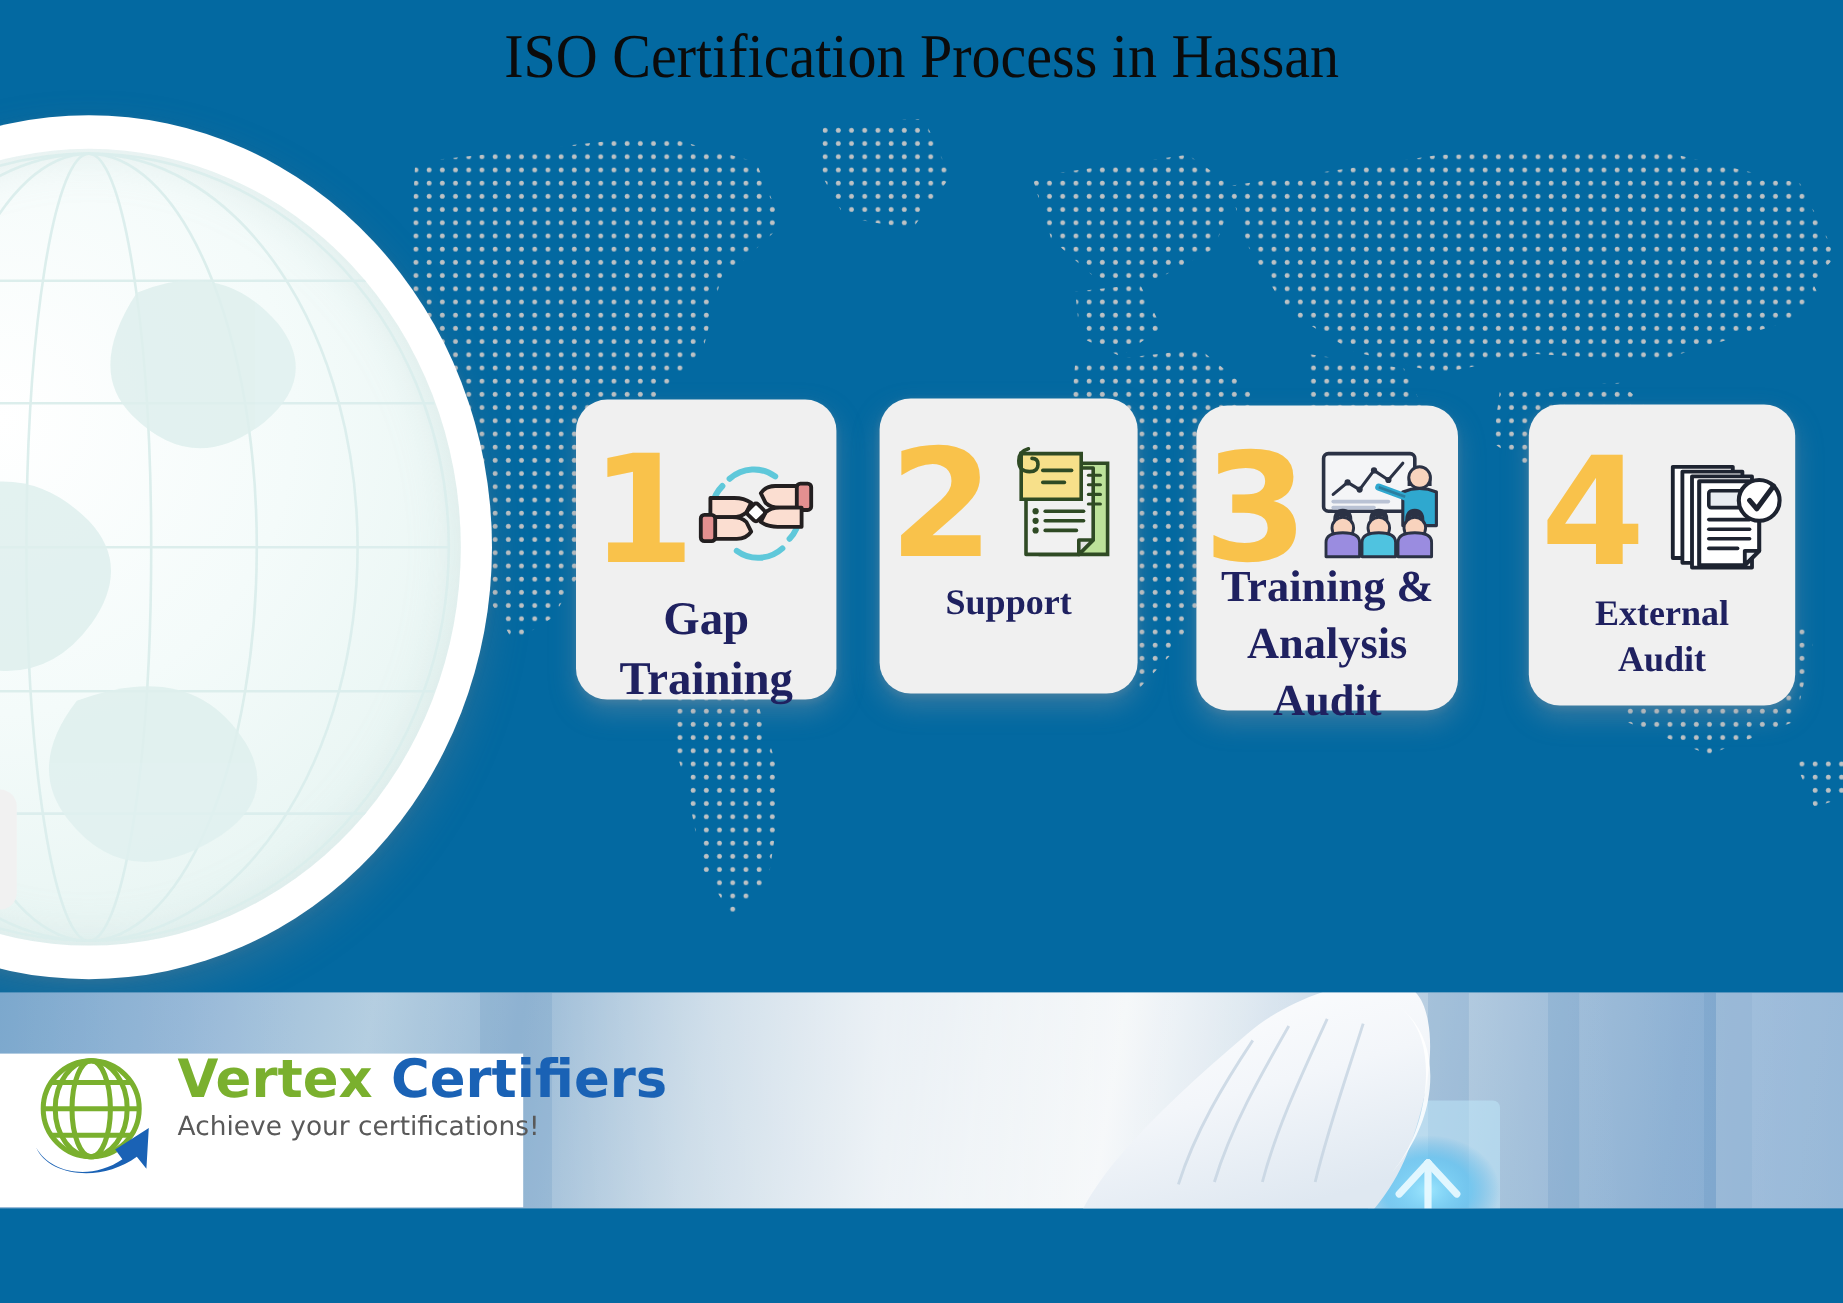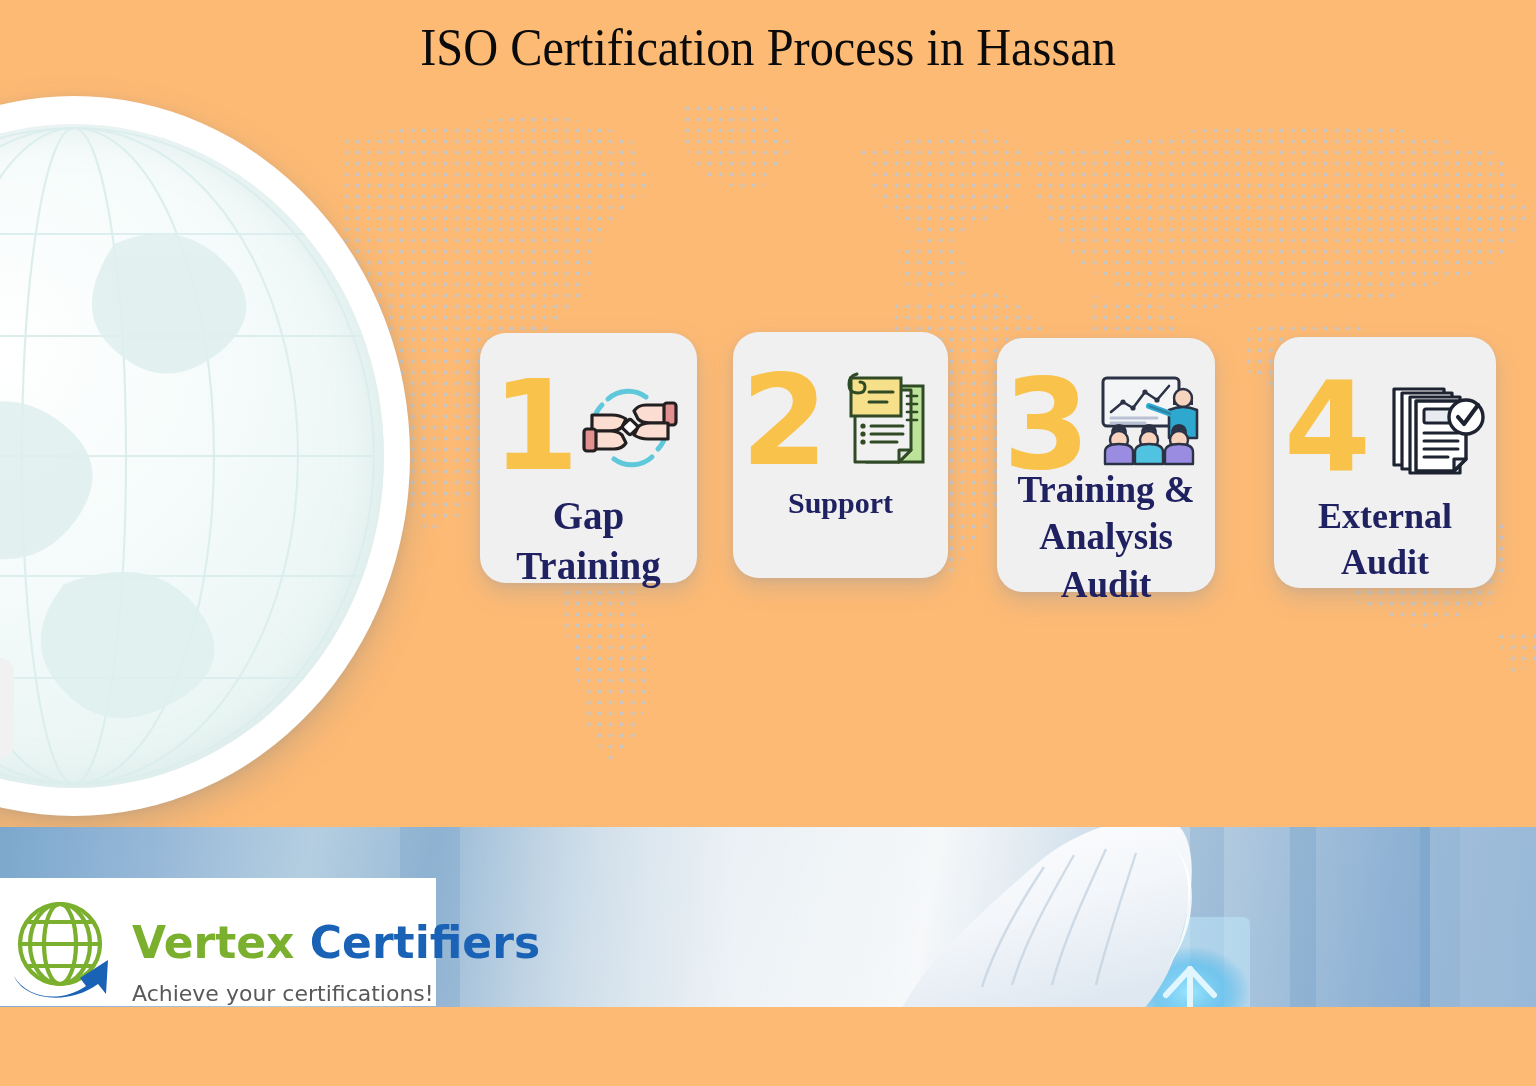--- a/index.html
+++ b/index.html
@@ -4,21 +4,21 @@
 <title>ISO Certification Process</title>
 <style>
   html,body{margin:0;padding:0;}
   body{
     width:1536px;height:1086px;
     background:#ffffff;
     font-family:"Liberation Serif", serif;
     overflow:hidden;
     position:relative;
   }
-  #stage{position:absolute;left:0;top:0;width:1536px;height:1086px;overflow:hidden;background:#fdba74;}
+  #stage{position:absolute;left:0;top:0;width:1536px;height:1086px;overflow:hidden;background:#0369a1;}
 
   
   .worldmap{position:absolute;left:300px;top:95px;width:1250px;height:670px;opacity:.95;}
   .worldmap svg{width:100%;height:100%;display:block;}
 
   
   .title{
     position:absolute;left:0;top:18px;width:1536px;text-align:center;
     font-family:"Liberation Serif", serif;
     font-size:52px;letter-spacing:0px;color:#0b0b0b;font-weight:400;
@@ -91,50 +91,50 @@
   #card2 .cap{top:152px;font-size:30px;}
 
   #card3{left:997px;top:338px;width:218px;height:254px;}
   #card3 .num{left:6px;top:24px;font-size:125px;}
   #card3 .gfx{left:100px;top:34px;width:108px;height:96px;}
   #card3 .cap{top:128px;font-size:37px;}
 
   #card4{left:1274px;top:337px;width:222px;height:251px;}
   #card4 .num{left:10px;top:28px;font-size:125px;}
   #card4 .gfx{left:112px;top:40px;width:100px;height:100px;}
-  #card4 .cap{top:156px;font-size:36px;text-align:center;}
+  #card4 .cap{top:156px;font-size:30px;text-align:center;}
 
   
   .banner{
     position:absolute;left:0;top:827px;width:1536px;height:180px;overflow:hidden;
     background:
       linear-gradient(100deg,
         #7ca8cd 0%, #92b5d6 10%, #aecade 20%, #8fb3d2 28%,
         #b9cfe0 38%, #cfdde8 46%, #e6edf2 53%, #f3f6f8 60%,
         #dbe6ef 66%, #b7cde1 74%, #9dbcd8 82%, #89aed2 90%, #7ea7cf 100%);
   }
   .banner .vstripes{position:absolute;inset:0;}
   .banner svg{position:absolute;left:0;top:0;width:100%;height:100%;}
 
   
   .logo-box{
     position:absolute;left:0;top:878px;width:436px;height:128px;
-    background:#ffffff;display:flex;align-items:flex-end;padding-left:8px;box-sizing:border-box;
+    background:#ffffff;display:flex;align-items:flex-start;padding-left:24px;box-sizing:border-box;
   }
   .logo-mark{width:116px;height:108px;flex:none;}
   .logo-mark svg{width:100%;height:100%;display:block;}
   .logo-text{margin-left:8px;}
   .logo-title{
     font-family:"DejaVu Sans", sans-serif;font-weight:bold;font-size:44px;line-height:1.02;
     white-space:nowrap;
   }
   .logo-title .t1{color:#7ab02e;}
   .logo-title .t2{color:#1a62b5;}
   .logo-tag{
-    font-family:"DejaVu Sans", sans-serif;font-size:22px;color:#595959;margin-top:15px;white-space:nowrap;
+    font-family:"DejaVu Sans", sans-serif;font-size:22px;color:#595959;margin-top:4px;white-space:nowrap;
   }
 </style>
 </head>
 <body>
 
 <div id="stage">
 
   <div class="worldmap">
     <svg viewBox="0 0 1250 670" preserveAspectRatio="none" aria-hidden="true">
       <defs>

